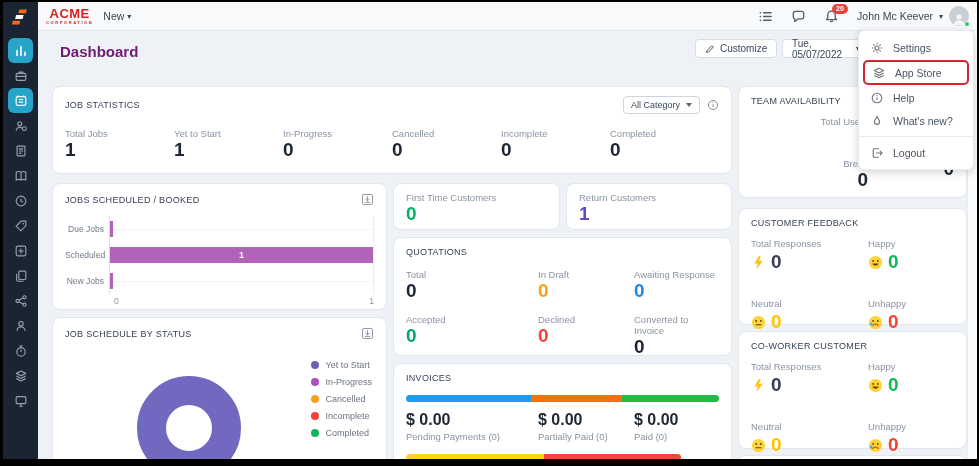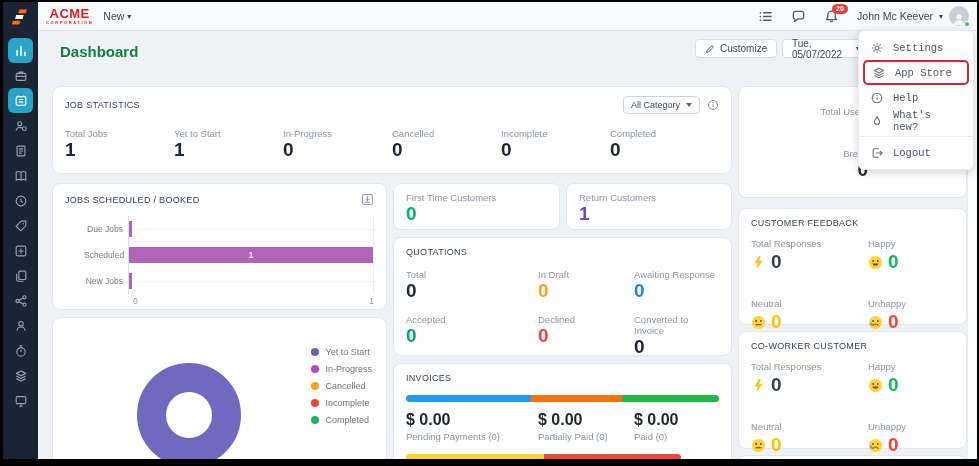--- a/index.html
+++ b/index.html
@@ -31,38 +31,38 @@
   .badge { position:absolute; top:-5px; left:8px; background:#e8403a; color:#fff; font-size:7px; font-weight:bold; border-radius:7px; padding:1.5px 4px; line-height:1; }
   .user { display:flex; align-items:center; gap:6px; cursor:pointer; }
   .user-name { font-size:10.5px; color:#3c4650; }
   .avatar { width:20px; height:20px; background:#c9cfd6; border-radius:50%; position:relative; display:flex; align-items:flex-end; justify-content:center; overflow:visible; }
   .avatar svg { width:14px; height:14px; color:#f4f6f8; }
   .status-dot { position:absolute; right:-1px; bottom:-1px; width:6px; height:6px; background:#2fbf71; border:1px solid #fff; border-radius:50%; }
 
   
   .main { position:absolute; left:35px; top:29px; right:0; bottom:0; background:#eef1f5; overflow:hidden; }
   .right-gutter { position:absolute; right:0; top:0; bottom:0; width:10px; background:#fbfcfd; border-left:1px solid #e9edf0; }
-  .page-title { position:absolute; left:22px; top:12px; font-size:15px; font-weight:bold; color:#15803d; }
+  .page-title { position:absolute; left:22px; top:12px; font-size:15px; font-weight:bold; color:#701a75; }
   .hbtn { position:absolute; top:8px; height:19px; background:#fff; border:1px solid #d7dde3; border-radius:4px; display:flex; align-items:center; gap:5px; font-size:10px; color:#3c4858; padding:0 9px; cursor:pointer; }
 
   .panel { position:absolute; background:#fff; border:1px solid #e2e7ed; border-radius:8px; padding:9px 12px; }
   .ptitle { font-size:9px; font-weight:normal; letter-spacing:.3px; color:#333f52; }
   .phead { display:flex; align-items:center; justify-content:space-between; }
   .stat-label { font-size:9.5px; color:#8a94a4; }
   .stat-value { font-size:19px; font-weight:bold; color:#1d2633; line-height:1.15; }
 
   
   .js-row { display:flex; margin-top:14px; }
   .js-col { width:113px; }
   .cat-select { display:flex; align-items:center; gap:6px; border:1px solid #ccd4dc; border-radius:4px; height:18px; padding:0 7px; font-size:9px; color:#3c4858; cursor:pointer; background:#fff; }
   .chev { width:0; height:0; border-left:3.5px solid transparent; border-right:3.5px solid transparent; border-top:4px solid #5a6472; }
   .info-ic { color:#7e8894; margin-left:7px; display:flex; cursor:pointer; }
 
   
-  .chart { margin-top:10px;margin-left:19px; }
+  .chart { margin-top:10px; }
   .crow { display:flex; align-items:center; height:26px; position:relative; }
   .clabel { width:44px; text-align:right; font-size:8.5px; color:#6f7a86; padding-right:5px; flex:none; }
   .ctrack { flex:1; height:100%; border-left:1px solid #d9dee3; border-right:1px solid #ececec; position:relative; display:flex; align-items:center; }
   .ctrack::before { content:""; position:absolute; left:0; right:0; top:50%; height:1px; background:#f1f3f5; }
   .cbar { height:16px; min-width:3px; position:relative; display:flex; align-items:center; justify-content:center; }
   .cbar span { color:#fff; font-size:9px; font-weight:bold; }
   .xaxis { display:flex; justify-content:space-between; margin-left:49px; font-size:8.5px; color:#8a94a0; margin-top:2px; }
 
   
   .qgrid { display:grid; grid-template-columns:132px 96px auto; row-gap:12px; margin-top:12px; }
@@ -82,21 +82,21 @@
   
   .fgrid { display:grid; grid-template-columns:117px auto; row-gap:25px; margin-top:10px; }
   .fval { display:flex; align-items:center; gap:5px; margin-top:2px; }
   .fval svg { width:15px; height:15px; }
   .fnum { font-size:19px; font-weight:bold; }
 
   
   .tgrid { display:grid; grid-template-columns:117px auto; row-gap:9px; margin-top:10px;text-align:right; }
 
   
-  .menu { position:absolute; left:855px; top:28px; width:116px; background:#fff; border-radius:6px; box-shadow:0 2px 10px rgba(0,0,0,.18); border:1px solid #e8ebef; padding:5px 0; z-index:50;font-family:Liberation Mono, monospace; }
+  .menu { position:absolute; left:855px; top:28px; width:116px; background:#fff; border-radius:6px; box-shadow:0 2px 10px rgba(0,0,0,.18); border:1px solid #e8ebef; padding:5px 0; z-index:50; }
   .mitem { display:flex; align-items:center; gap:10px; height:23px; padding:0 12px; font-size:10.5px; color:#4a5462; cursor:pointer; }
   .mitem svg { width:12px; height:12px; color:#6b7480; flex:none; }
   .mhl { border:2px solid #d9232e; border-radius:5px; margin:1px 4px; }
   .mhl .mitem { padding:0 8px; height:21px; }
   .mdiv { height:1px; background:#e7eaee; margin:4px 0; }
 
   .dl-ic { color:#8a94a0; cursor:pointer; display:flex; }
   svg { display:block; }
 </style>
 </head>
@@ -345,20 +345,29 @@
               </div>
           </div>
           <div class="xaxis">
             <span>0</span>
             <span>1</span>
           </div>
         </div>
       </section>
 
       <section class="panel" style="left:14px;top:286px;width:335px;height:175px;">
+        <div class="phead">
+          <div class="ptitle">JOB SCHEDULE BY STATUS</div>
+          <span class="dl-ic">
+            <svg width="13" height="13" viewBox="0 0 16 16" fill="none" stroke="currentColor" stroke-width="1.2">
+                <rect x="1.8" y="1.8" width="12.4" height="12.4" rx="2"></rect>
+                <path d="M8 4.5v5M5.8 7.5 8 9.7l2.2-2.2M5 11.5h6" stroke-linecap="round" stroke-linejoin="round"></path>
+              </svg>
+          </span>
+        </div>
         <div class="donut-wrap">
           <div class="donut" style="border-color: rgb(113, 104, 192);"></div>
 
           <div class="legend">
             <div class="litem">
                 <span class="ldot" style="background: rgb(106, 97, 180);"></span>
                 <span>Yet to Start</span>
               </div>
             <div class="litem">
                 <span class="ldot" style="background: rgb(173, 79, 192);"></span>
@@ -440,20 +449,21 @@
               <div class="inv-lab">Paid (0)</div>
             </div>
         </div>
         <div class="inv-bar" style="width: 88%;">
           <div class="seg" style="width: 50%; background: rgb(255, 211, 36);"></div>
           <div class="seg" style="width: 50%; background: rgb(245, 70, 61);"></div>
         </div>
       </section>
 
       <section class="panel" style="left:700px;top:55px;width:229px;height:112px;">
+        <div class="ptitle">TEAM AVAILABILITY</div>
         <div class="tgrid">
           <div>
               <div class="stat-label">Total Users</div>
               <div class="stat-value">3</div>
             </div>
           <div></div>
           <div>
               <div class="stat-label">Break</div>
               <div class="stat-value">0</div>
             </div>

